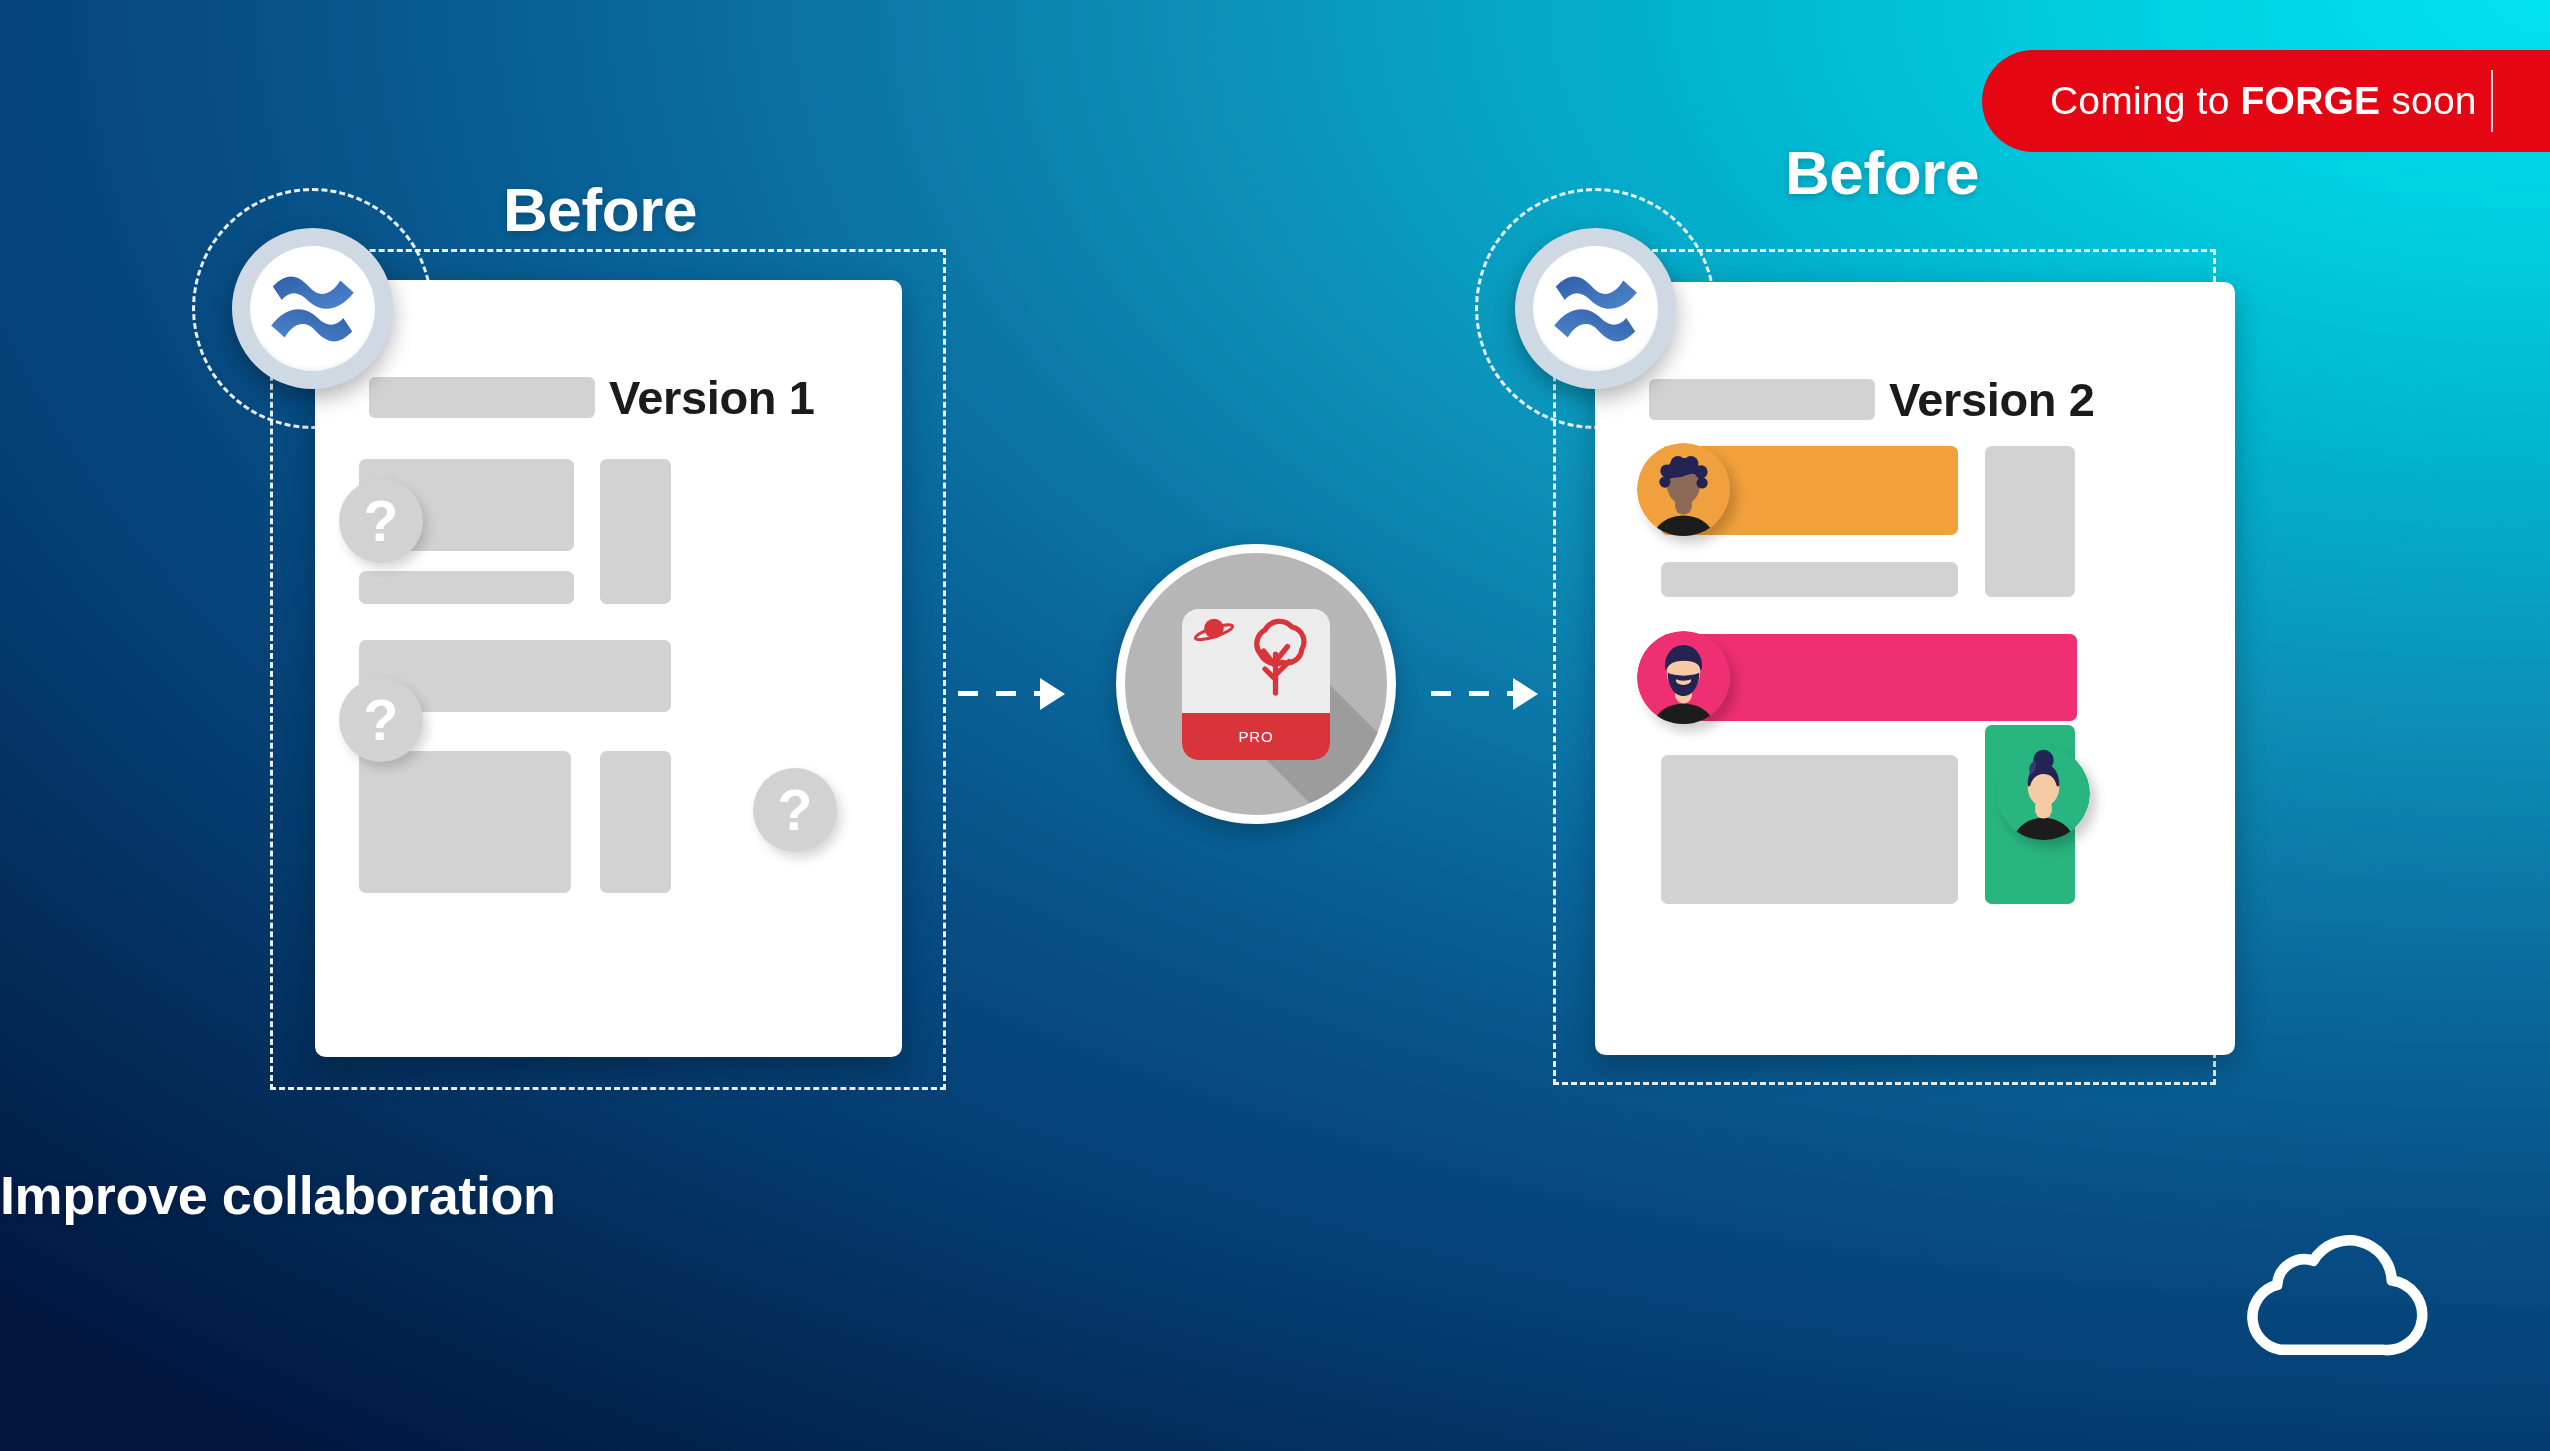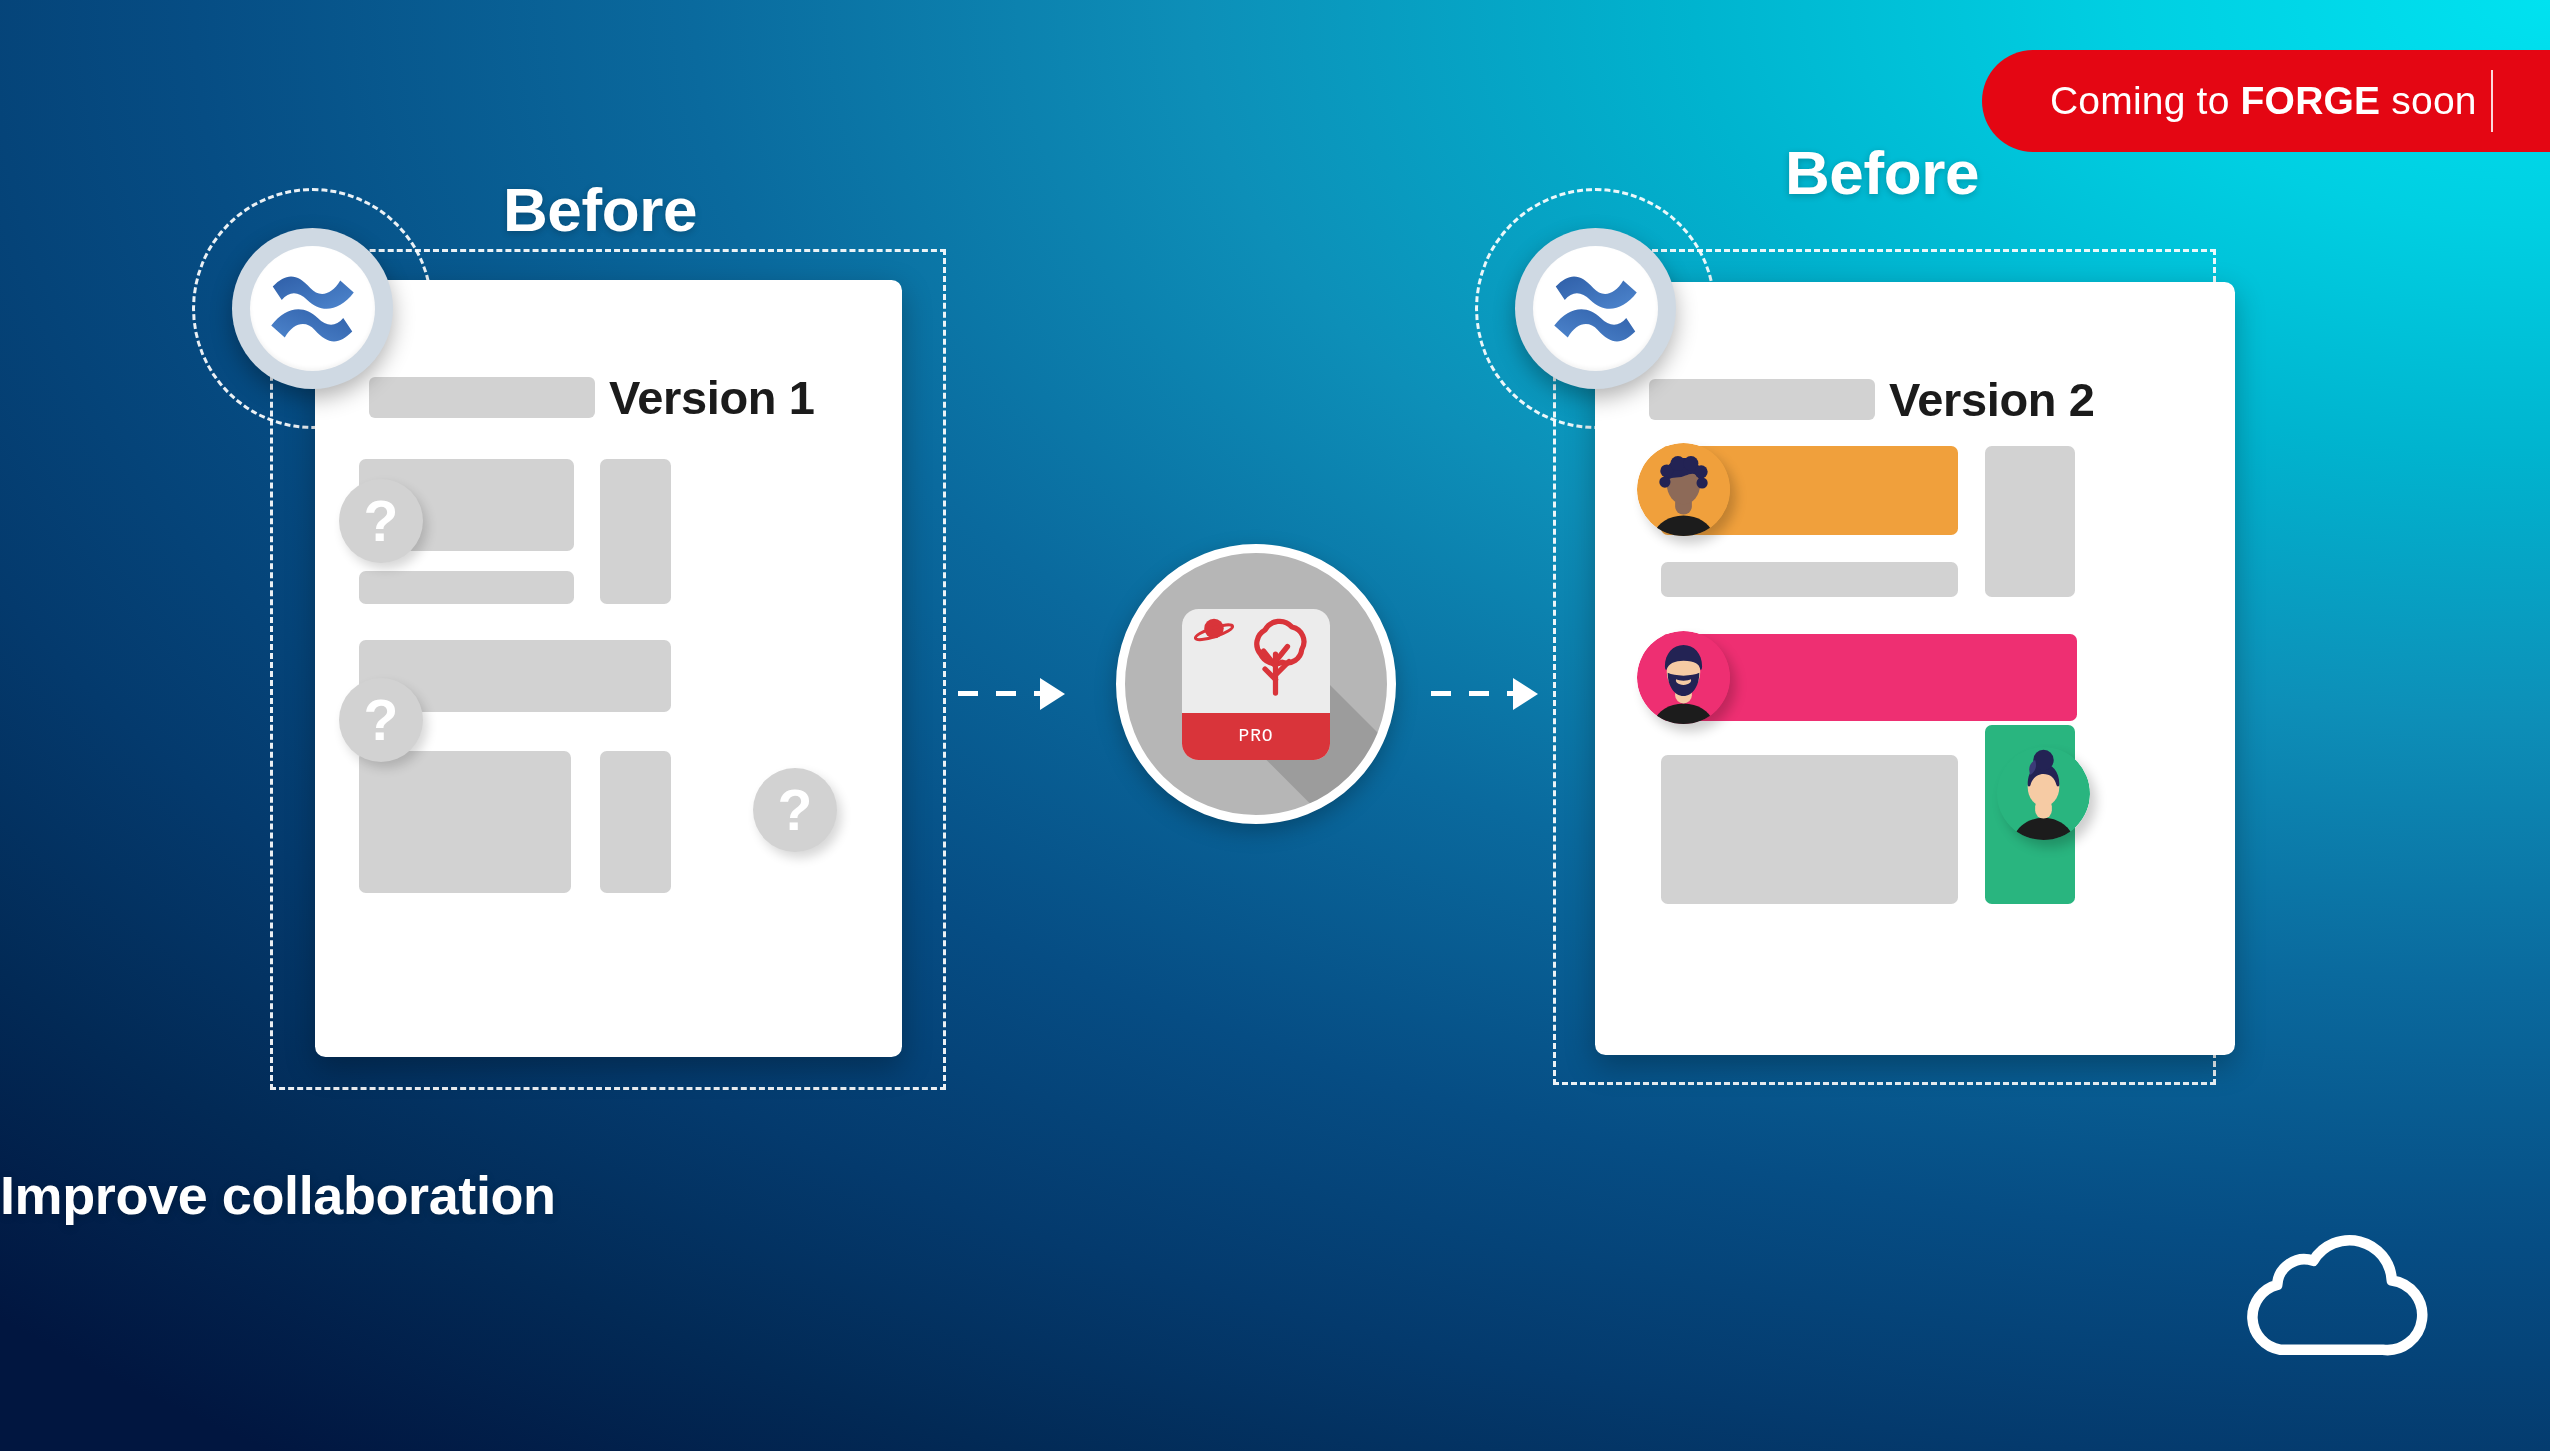--- a/index.html
+++ b/index.html
@@ -227,24 +227,23 @@
     position: absolute;
     left: 0; right: 0; bottom: 0;
     height: 47px;
     background: #D9343A;
     display: flex;
     align-items: center;
     justify-content: center;
   }
   .app-tile .band span {
     color: #ffffff;
-    font-size: 18px;
+    font-size: 15px;
     font-weight: 400;
     letter-spacing: 0.8px;
-    font-family: Liberation Mono, monospace;
   }
 
   
   .arrow {
     position: absolute;
     display: flex;
     align-items: center;
     height: 7.5px;
   }
   .arrow .line {

